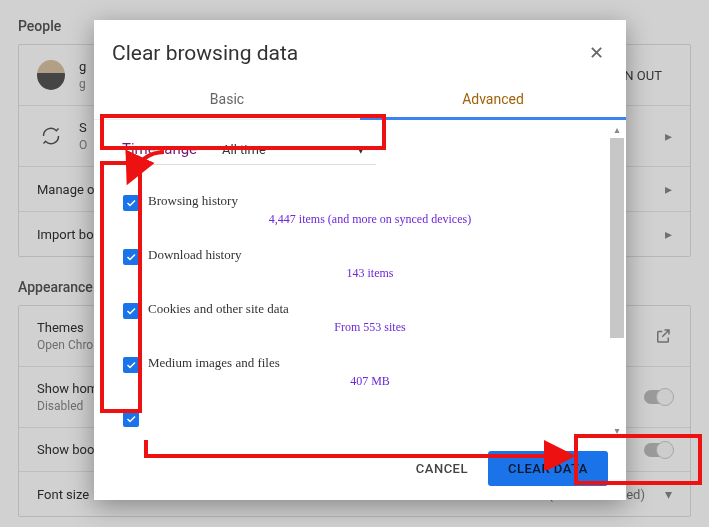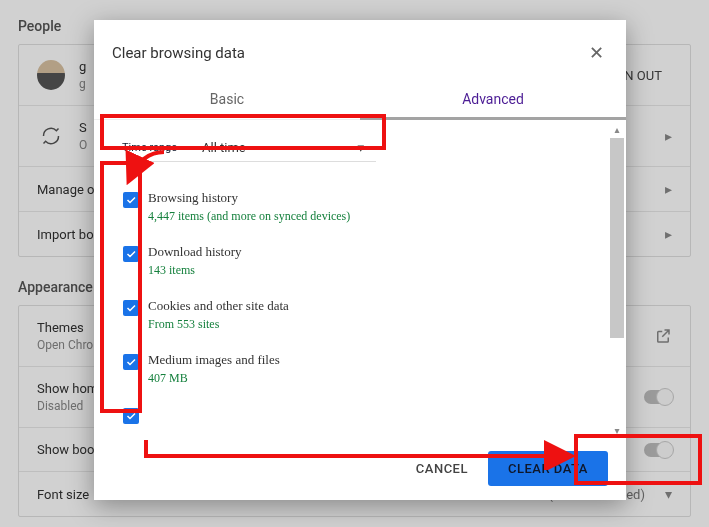--- a/index.html
+++ b/index.html
@@ -43,56 +43,56 @@
   position: absolute; inset: 0; background: rgba(0,0,0,0.18);
 }
 .dialog {
   position: absolute; left: 94px; top: 20px; width: 532px; height: 480px;
   background: #fff; box-shadow: 0 6px 24px rgba(0,0,0,0.35);
   display: flex; flex-direction: column;
 }
 .dialog-head {
   display: flex; align-items: center; padding: 18px 18px 0 18px;
 }
-.dialog-title { font-size: 15px; color: #333; flex: 1; }
+.dialog-title { font-size: 21px; color: #333; flex: 1; }
 .close-btn { font-size: 18px; color: #666; cursor: pointer; padding: 4px; }
 .tabs { display: flex; margin-top: 14px; border-bottom: 1px solid #eee; }
 .tab { flex: 1; text-align: center; padding: 10px 0; font-size: 14px; color: #666; cursor: pointer; }
-.tab.active { color: #4c1d95; border-bottom: 3px solid #a3a3a3; margin-bottom: -1px; }
+.tab.active { color: #a16207; border-bottom: 3px solid #3b82f6; margin-bottom: -1px; }
 
 .scroll-area {
   flex: 1; overflow: hidden; position: relative;
   padding: 14px 16px 0 16px;
 }
 .scrollbar-thumb {
   position: absolute; top: 18px; right: 2px; width: 14px; height: 200px;
   background: #c7c7c7;
 }
 .scrollbar-up, .scrollbar-down {
   position: absolute; right: 2px; width: 14px; height: 14px; font-size: 10px;
   color: #888; display: flex; align-items: center; justify-content: center;
 }
 .scrollbar-up { top: 2px; }
 .scrollbar-down { bottom: 0; }
 
 .time-range {
   display: flex; align-items: center; gap: 10px; padding: 6px 8px;
   border-bottom: 1px solid #ddd; width: 262px; margin-left: 4px;
 }
-.time-range-label { font-size: 11px; color: #0f172a; }
+.time-range-label { font-size: 15px; color: #701a75; }
 .time-range-select { flex: 1; display: flex; align-items: center; justify-content: space-between; padding-right: 4px; font-size: 13px; margin-left: 15px; }
 
 .items { margin-top: 18px; padding-right: 14px; font-family: Liberation Serif, serif; }
 .item { display: flex; align-items: flex-start; padding: 10px 4px; }
 .item .cb-wrap { width: 34px; display: flex; justify-content: center; padding-top: 2px; }
 .cb { width: 16px; height: 16px; background: #1a73e8; border-radius: 2px; display: flex; align-items: center; justify-content: center; }
 .cb svg { width: 12px; height: 12px; }
 .item .tx { flex: 1; }
 .item .tx .t1 { font-size: 13px; color: #333; }
-.item .tx .t2 { font-size: 12px; color: #15803d; margin-top: 3px; }
+.item .tx .t2 { font-size: 12px; color: #6d28d9; margin-top: 3px; text-align: center; }
 
 .dialog-actions {
   display: flex; justify-content: flex-end; align-items: center;
   padding: 14px 18px; gap: 6px;
 }
 .btn-cancel {
   color: #444; font-size: 13px; font-weight: 500; padding: 10px 14px; letter-spacing: 0.5px;
 }
 .btn-clear {
   background: #1a73e8; color: #0f172a; font-size: 13px; font-weight: 500;

